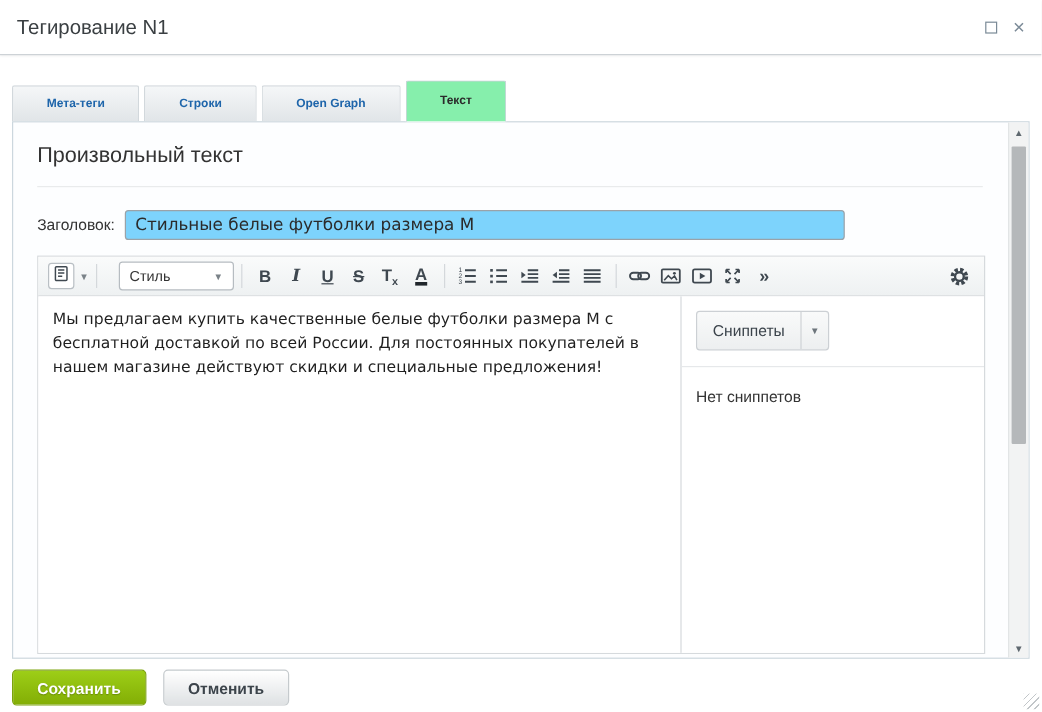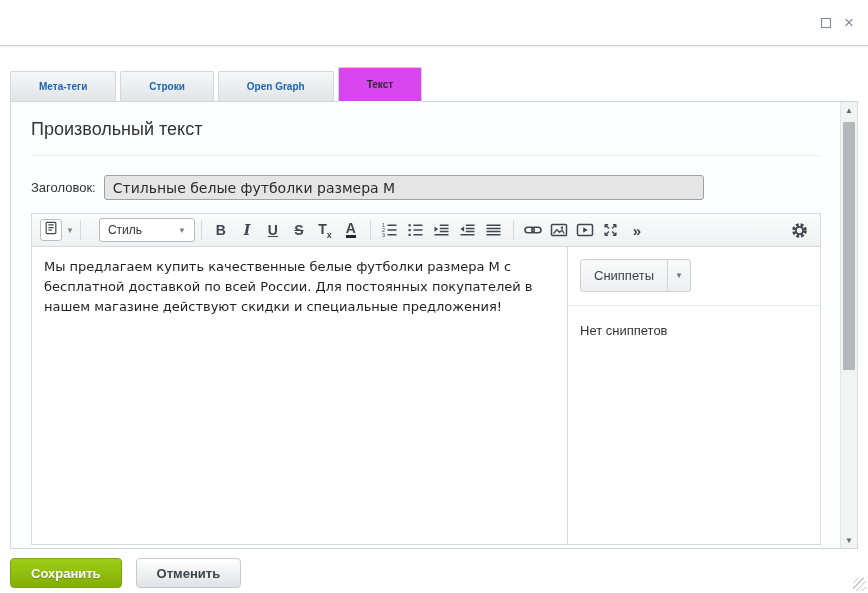--- a/index.html
+++ b/index.html
@@ -13,32 +13,32 @@
   .titlebar h1 { font-size:17px; font-weight:400; color:#3a3f42; }
   .win-btns { margin-left:auto; display:flex; align-items:center; gap:13px; }
   .btn-max { width:10px; height:10px; border:1px solid #7b8a97; display:inline-block; cursor:pointer; }
   .btn-close { font-size:17px; line-height:10px; color:#7b8a97; cursor:pointer; font-weight:400; }
 
   
   .tabs { display:flex; align-items:flex-end; padding-left:10px; margin-top:21px; position:relative; z-index:3; }
   .tab { height:30px; padding:0 28px; display:flex; align-items:center; font-size:10px; font-weight:700;
     color:#1e65aa; background:linear-gradient(#f5f7f8,#e1e5e8); border:1px solid #d2d8dc; border-bottom:none;
     border-radius:2px 2px 0 0; margin-right:4px; cursor:pointer; }
-  .tab.active { height:35px; background:#d946ef; border:1px solid #c9d3d9; border-bottom:1px solid #fff;
+  .tab.active { height:35px; background:#86efac; border:1px solid #c9d3d9; border-bottom:1px solid #fff;
     color:#2b2b2b; margin-bottom:-1px; position:relative; z-index:4; }
 
   
   .panel { margin:0 10px; height:448px; border:1px solid #ccd7de; background:#fdfeff; position:relative; }
   .panel-heading { margin:17px 20px 0 20px; font-size:18px; font-weight:400; color:#333; }
   .panel-divider { margin:15px 38px 0 20px; border-top:1px solid #e9ebec; }
 
   .form-row { margin:19px 0 0 20px; display:flex; align-items:center; }
   .form-row label { font-size:13px; color:#333; margin-right:8px; }
   .form-row input { width:600px; height:25px; border:1px solid #9aa2a8; border-radius:3px;
-    padding:0 8px; font-size:14px; color:#2b2b2b; font-family:"DejaVu Sans", sans-serif; background:#e5e5e5; }
+    padding:0 8px; font-size:14px; color:#2b2b2b; font-family:"DejaVu Sans", sans-serif; background:#7dd3fc; }
 
   
   .editor { margin:13px 21px 0 20px; width:790px; height:332px; border:1px solid #d6dadd; display:flex;
     flex-direction:column; background:#fff; }
   .ed-toolbar { height:33px; flex:none; display:flex; align-items:center; padding:0 8px;
     background:linear-gradient(#fafbfb,#eef1f2); border-bottom:1px solid #d6dadd; }
   .tb-sep { width:1px; height:20px; background:#d4d8db; margin:0 6px; flex:none; }
   .tb-btn { min-width:26px; height:26px; display:flex; align-items:center; justify-content:center;
     cursor:pointer; border-radius:3px; color:#3f4850; flex:none; }
   .tb-btn svg { display:block; }
@@ -86,20 +86,21 @@
     text-shadow:0 1px 1px rgba(0,0,0,.25); }
   .btn-cancel { background:linear-gradient(#ffffff,#dfe2e4); border:1px solid #c5cacd; color:#3c444b; }
 
   .resize-handle { position:absolute; right:2px; bottom:2px; width:13px; height:13px; cursor:nwse-resize;
     background:repeating-linear-gradient(135deg, transparent 0 3px, #c2c6c9 3px 4px); }
 </style>
 </head>
 <body>
 
 <div class="titlebar">
+  <h1>Тегирование N1</h1>
   <div class="win-btns">
     <span class="btn-max"></span>
     <span class="btn-close">×</span>
   </div>
 </div>
 
 <div class="tabs">
   <div class="tab">Мета-теги</div>
   <div class="tab">Строки</div>
   <div class="tab">Open Graph</div>

